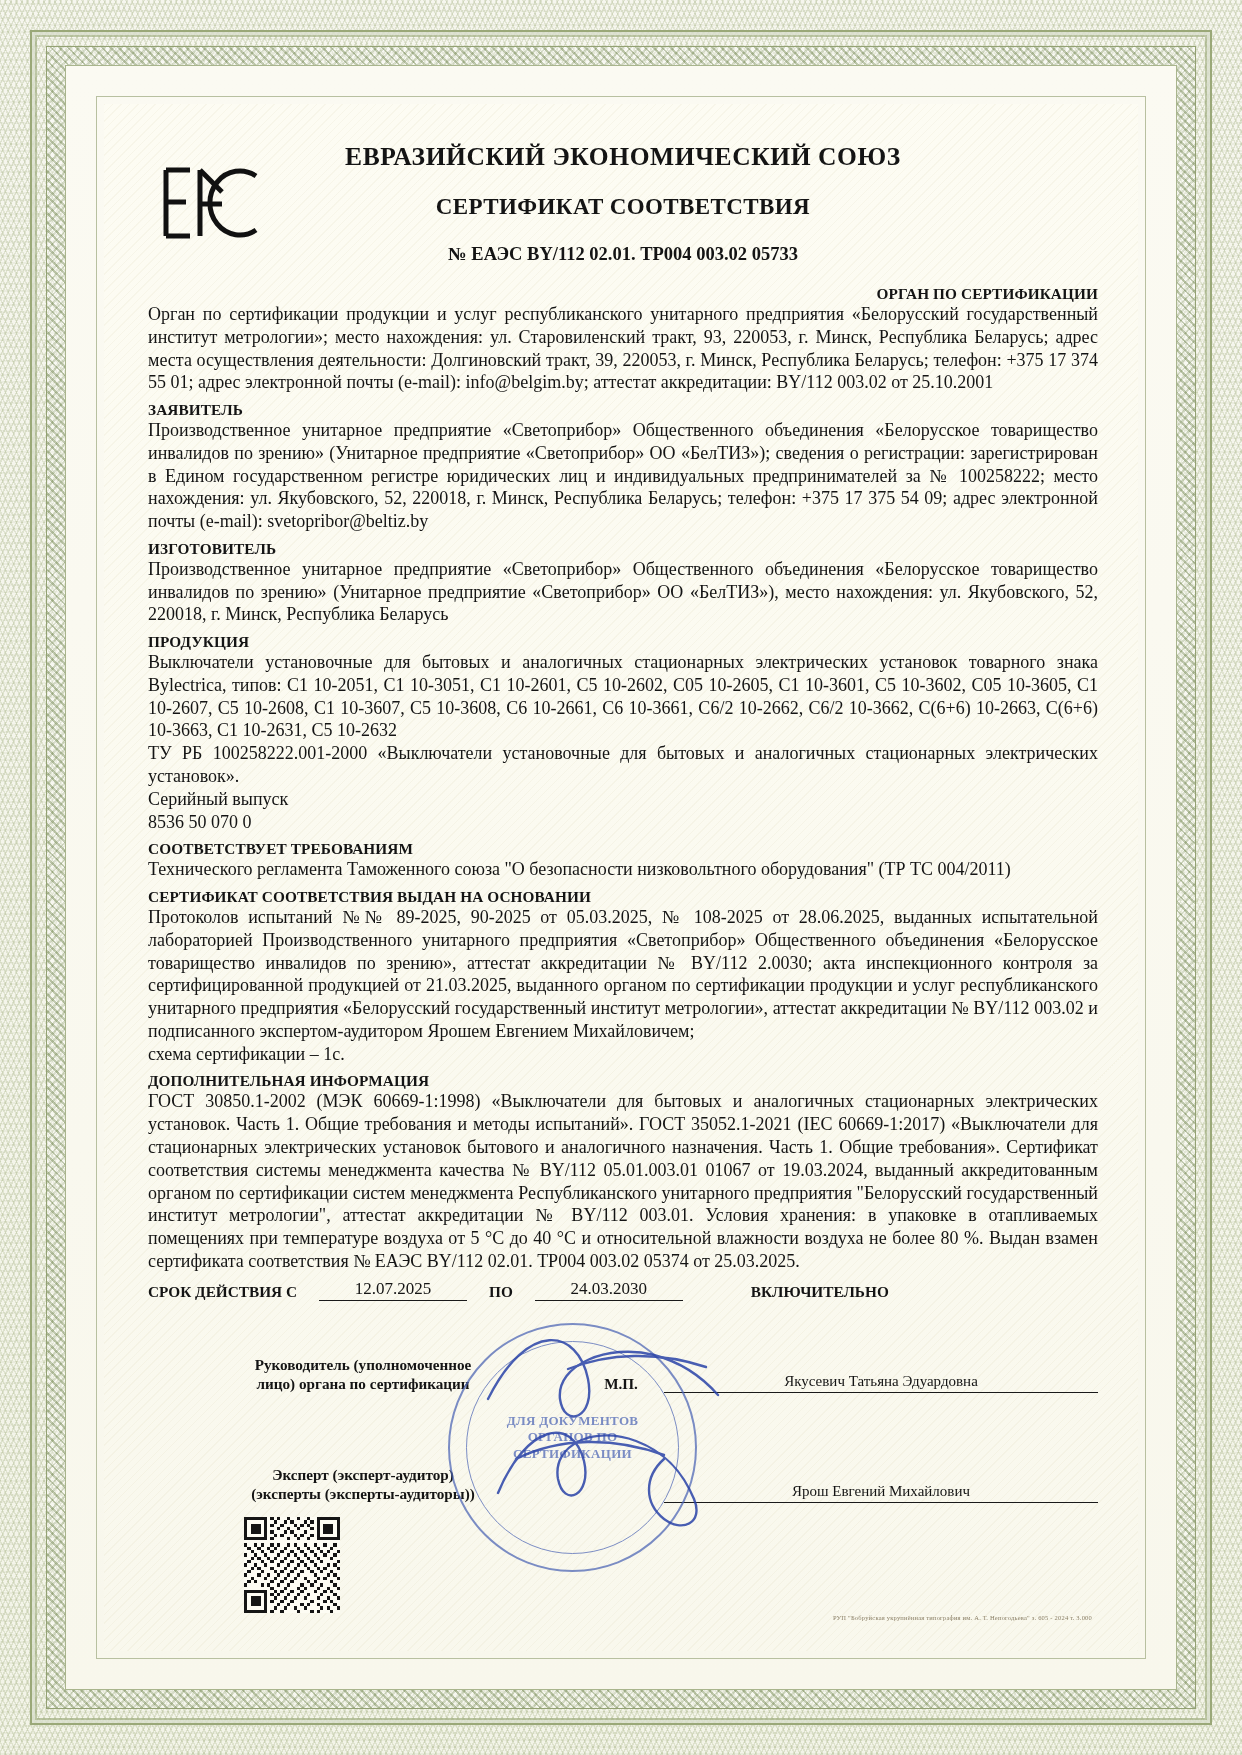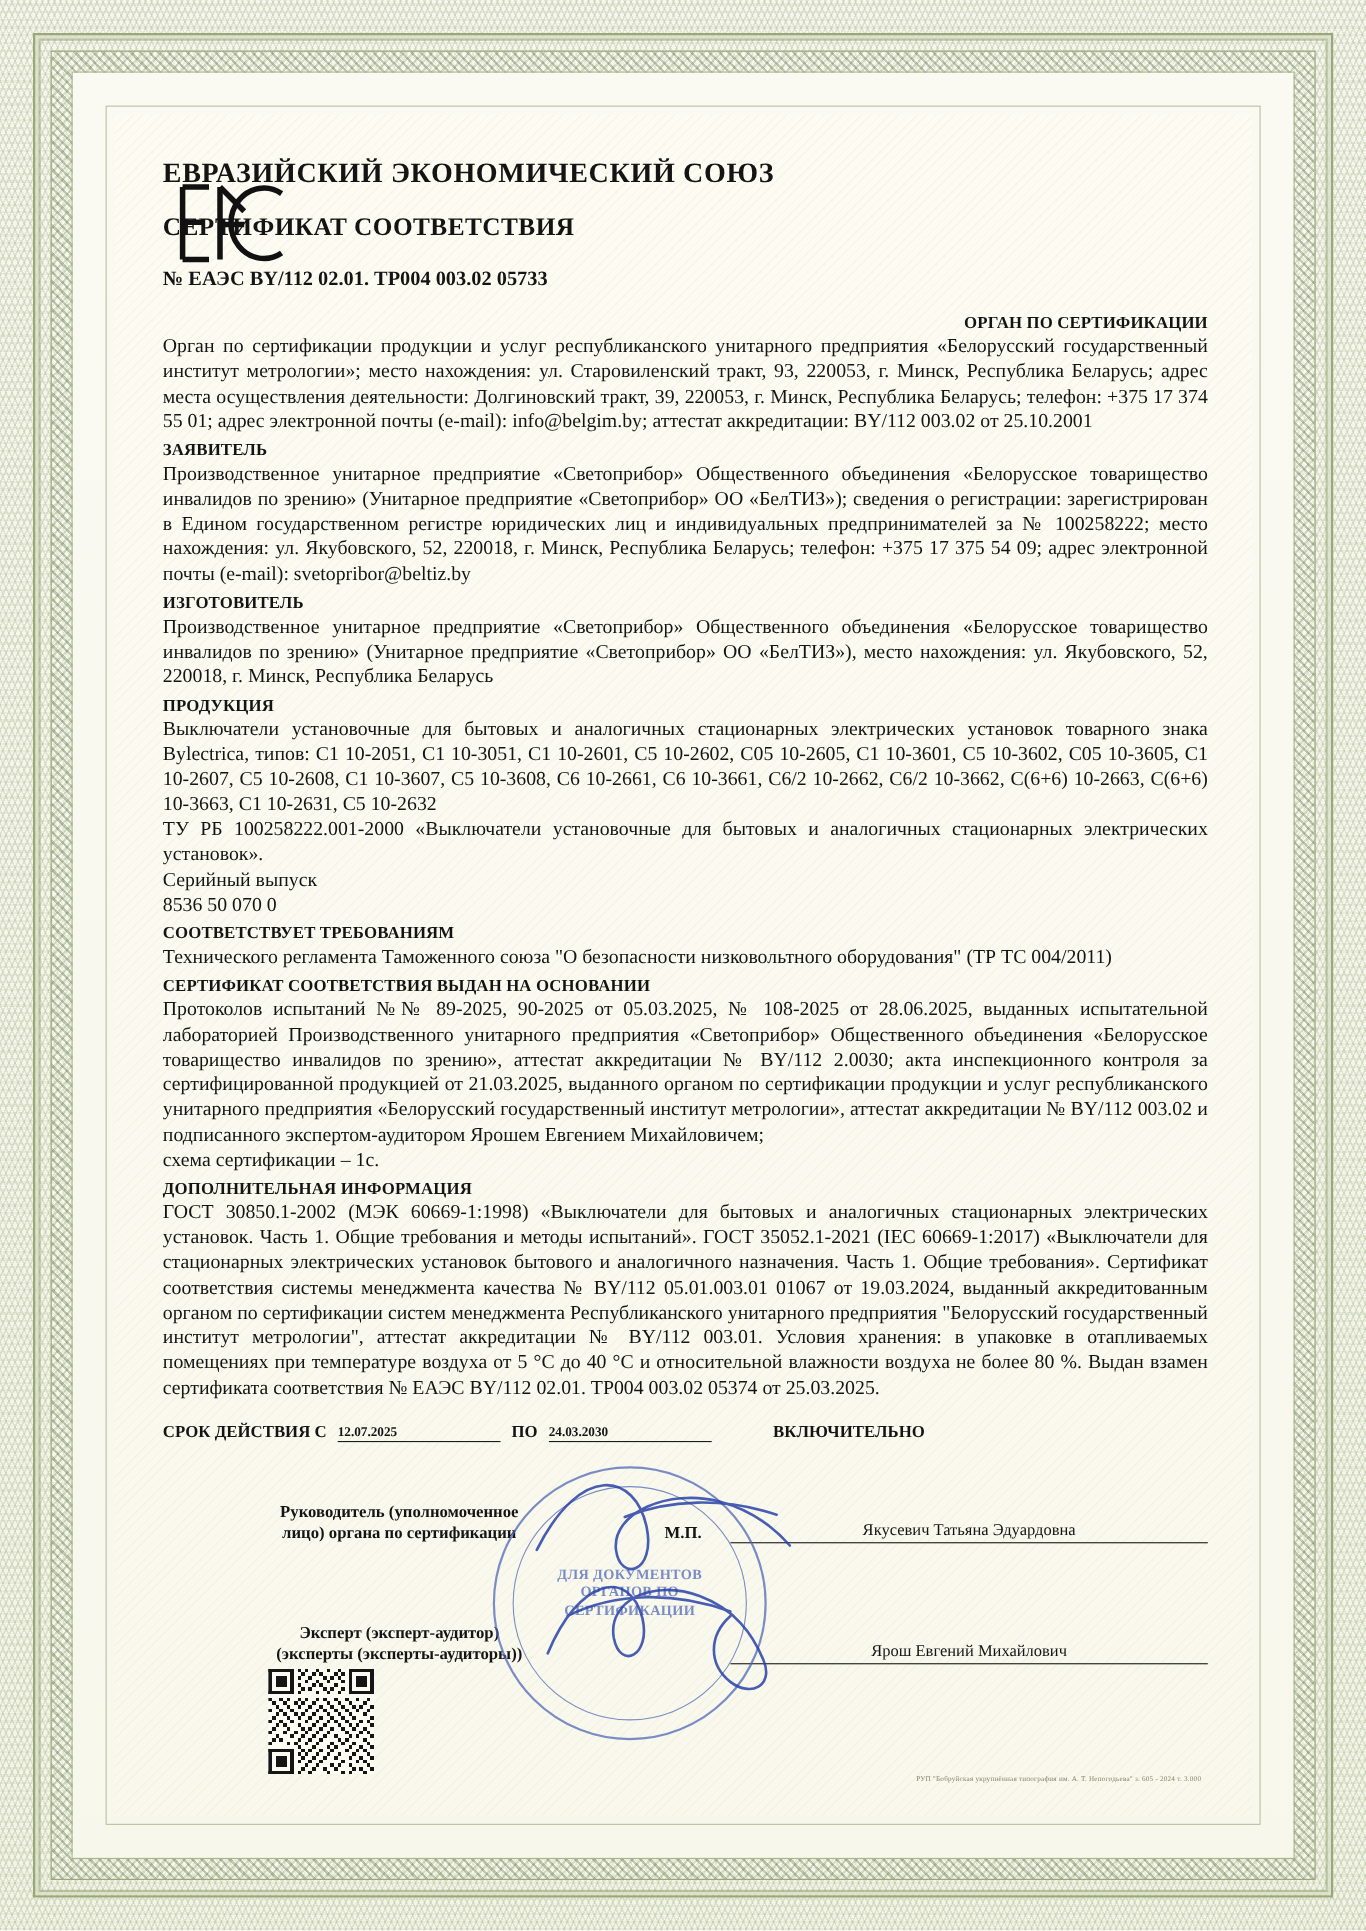--- a/index.html
+++ b/index.html
@@ -73,21 +73,21 @@
 
   .eac-logo {
     position: absolute;
     left: 8px;
     top: 42px;
     width: 112px;
     height: 78px;
   }
   .eac-logo svg { display: block; }
 
-  .title-block { padding-top: 20px; }
+  .title-block { text-align: center; padding-top: 20px; }
   .t1 {
     font-size: 25.5px;
     font-weight: bold;
     letter-spacing: 0.6px;
   }
   .t2 {
     font-size: 23px;
     font-weight: bold;
     margin-top: 22px;
     letter-spacing: 0.4px;
@@ -131,35 +131,35 @@
     text-align: justify;
     text-justify: inter-word;
     margin-top: 0;
   }
   .body-text.nojust { text-align: left; }
 
   .first-sec { margin-top: 20px; text-align: right; }
 
   
   .validity {
-    margin-top: 20px;
+    margin-top: 6px;
     font-size: 15.3px;
     font-weight: bold;
     display: flex;
     align-items: flex-end;
-    gap: 0;
+    gap: 12px;
   }
   .validity .lbl { white-space: nowrap; }
   .validity .date {
     display: inline-block;
     min-width: 148px;
-    text-align: left;
+    text-align: center;
     border-bottom: 1px solid #1a1a1a;
-    font-weight: bold;
-    font-size: 12px;
+    font-weight: normal;
+    font-size: 17px;
     margin: 0 10px;
     padding-bottom: 1px;
   }
   .validity .tail { margin-left: 46px; white-space: nowrap; }
 
   
   .sign-area { position: relative; margin-top: 26px; height: 150px; }
   .sign-row {
     display: flex;
     align-items: flex-end;

